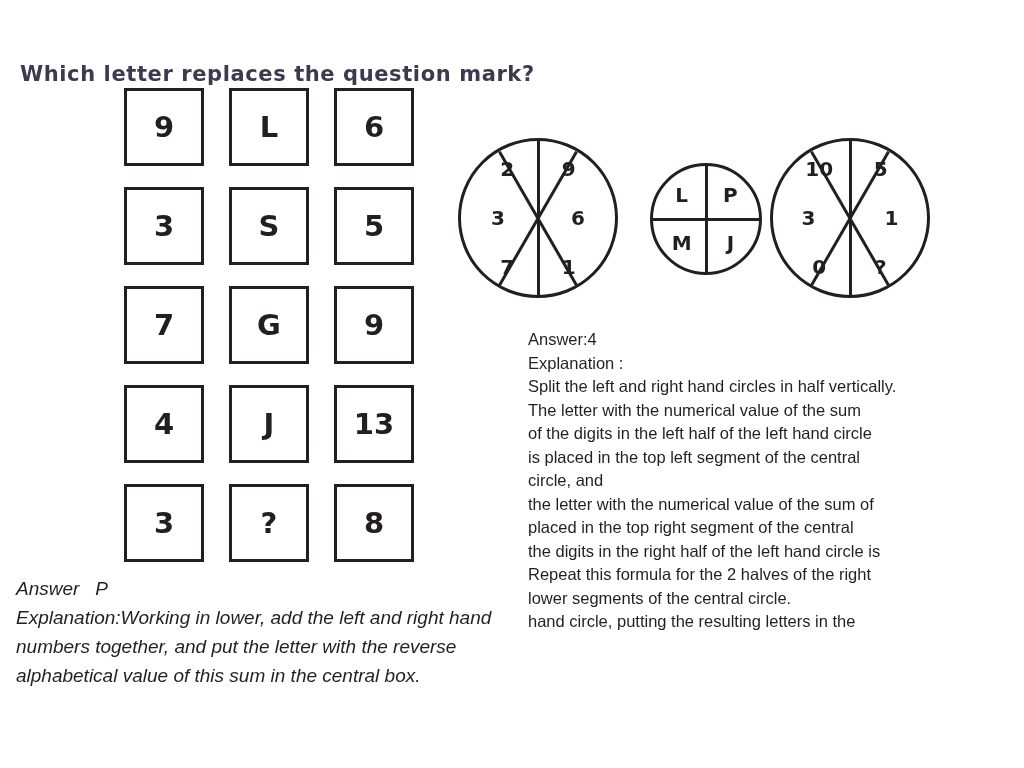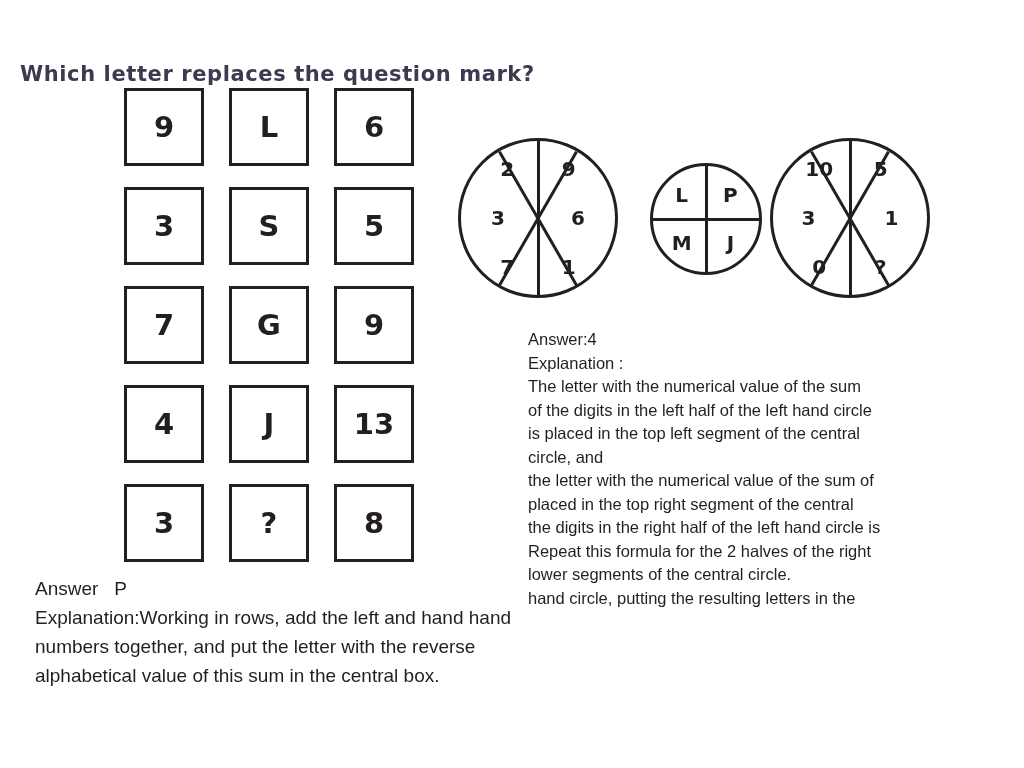--- a/index.html
+++ b/index.html
@@ -110,26 +110,27 @@
     width: 490px;
     font-size: 16.5px;
     line-height: 23.5px;
     color: #231f20;
   }
   #answer-right .line { white-space: pre-wrap; }
 
   
   #answer-left {
     position: absolute;
-    left: 35px;
+    left: 16px;
     top: 574px;
     width: 490px;
     font-size: 19px;
     line-height: 29px;
     color: #231f20;
+    font-style: italic;
   }
   #answer-left .ansline { white-space: pre; }
 </style>
 </head>
 <body>
 
 <div class="slide">
 
   <div class="q-title" id="title-left">Which letter replaces the question mark?</div>
 
@@ -194,30 +195,31 @@
       <span class="seg-label" style="left:77%; top:50%;">1</span>
       <span class="seg-label" style="left:70%; top:82%;">?</span>
       <span class="seg-label" style="left:30%; top:82%;">0</span>
       <span class="seg-label" style="left:23%; top:50%;">3</span>
     </div>
   </div>
 
   <div id="answer-right">
     <div class="line">Answer:4</div>
     <div class="line">Explanation :</div>
+    <div class="line">Split the left and right hand circles in half vertically.</div>
     <div class="line">The letter with the numerical value of the sum</div>
     <div class="line">of the digits in the left half of the left hand circle</div>
     <div class="line">is placed in the top left segment of the central</div>
     <div class="line">circle, and</div>
     <div class="line">the letter with the numerical value of the sum of</div>
     <div class="line">placed in the top right segment of the central</div>
     <div class="line">the digits in the right half of the left hand circle is</div>
     <div class="line">Repeat this formula for the 2 halves of the right</div>
     <div class="line">lower segments of the central circle.</div>
     <div class="line">hand circle, putting the resulting letters in the</div>
   </div>
 
   <div id="answer-left">
     <div class="ansline">Answer   P</div>
-    <div>Explanation:Working in rows, add the left and hand hand numbers together, and put the letter with the reverse alphabetical value of this sum in the central box.</div>
+    <div>Explanation:Working in lower, add the left and right hand numbers together, and put the letter with the reverse alphabetical value of this sum in the central box.</div>
   </div>
 
 </div>
 
 </body></html>

